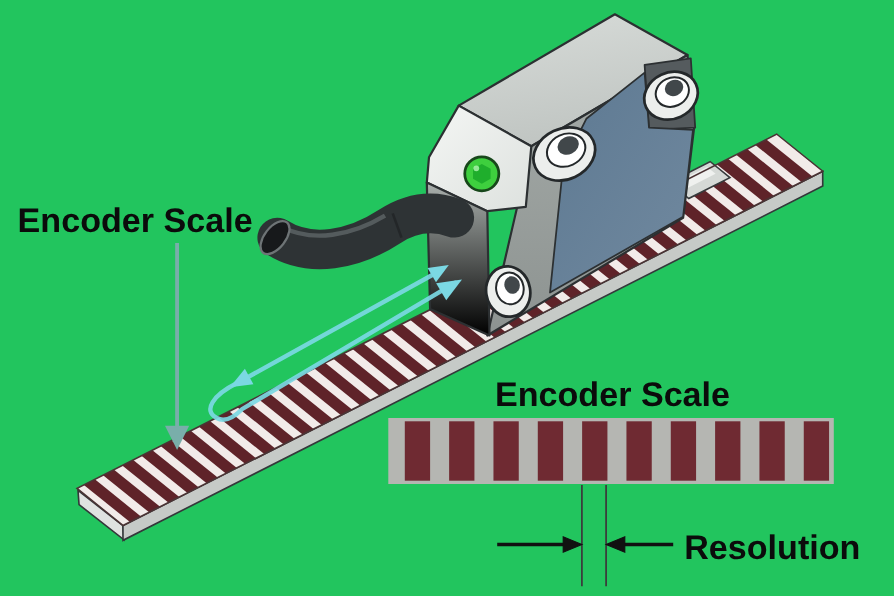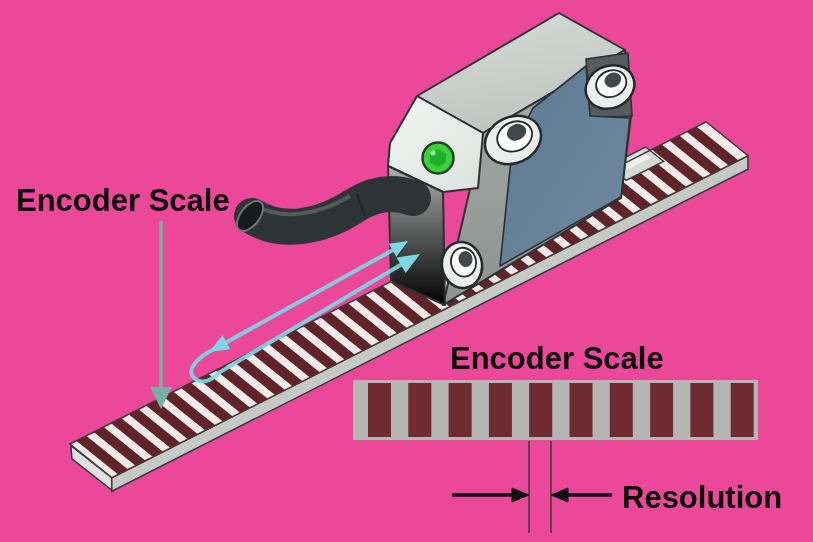--- a/index.html
+++ b/index.html
@@ -1,16 +1,16 @@
 <!DOCTYPE html>
 <html><head>
 <meta charset="utf-8">
 <style>
   html,body{margin:0;padding:0;background:#ffffff;}
-  .stage{position:relative;width:813px;height:542px;background:#ec4899;overflow:hidden;
+  .stage{position:relative;width:813px;height:542px;background:#22c55e;overflow:hidden;
          font-family:"Liberation Sans",sans-serif;}
   svg{position:absolute;left:0;top:0;}
   text.diagram-label{font-family:"Liberation Sans",sans-serif;font-weight:bold;fill:#0b0b0b;}
 </style>
 </head>
 <body>
 
 <div class="stage">
 <svg width="813" height="542" viewBox="0 0 813 542">
   <defs>

